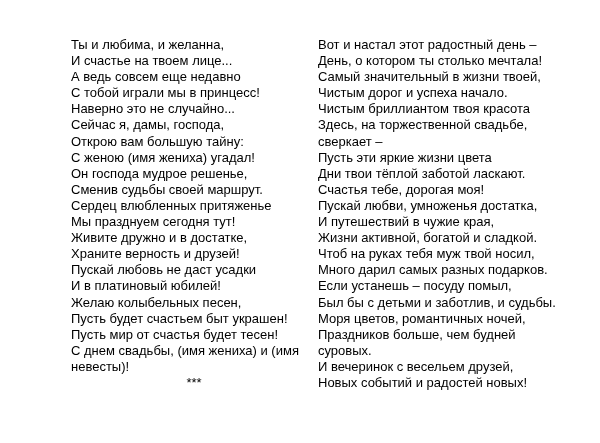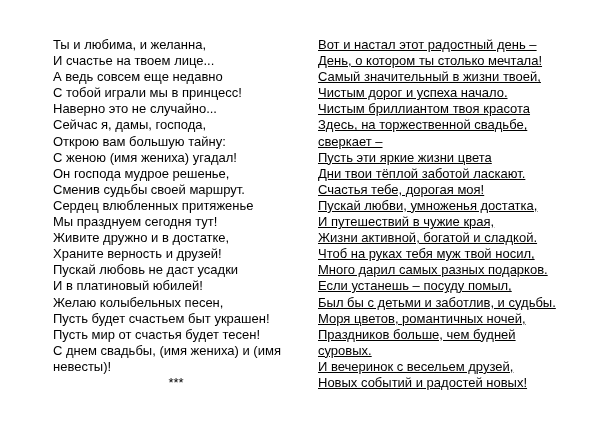--- a/index.html
+++ b/index.html
@@ -16,22 +16,22 @@
     font-size: 13px;
     line-height: 16.1px;
     color: #000000;
     -webkit-font-smoothing: antialiased;
   }
   .poem-col {
     position: absolute;
     top: 37px;
     width: 246px;
   }
-  .poem-col-left { left: 53px; }
-  .poem-col-right { left: 318px; text-decoration: underline; }
+  .poem-col-left { left: 71px; }
+  .poem-col-right { left: 318px; }
   .line {
     white-space: nowrap;
     height: 16.1px;
   }
   .sep {
     text-align: center;
     height: 16.1px;
   }
 </style>
 </head>

